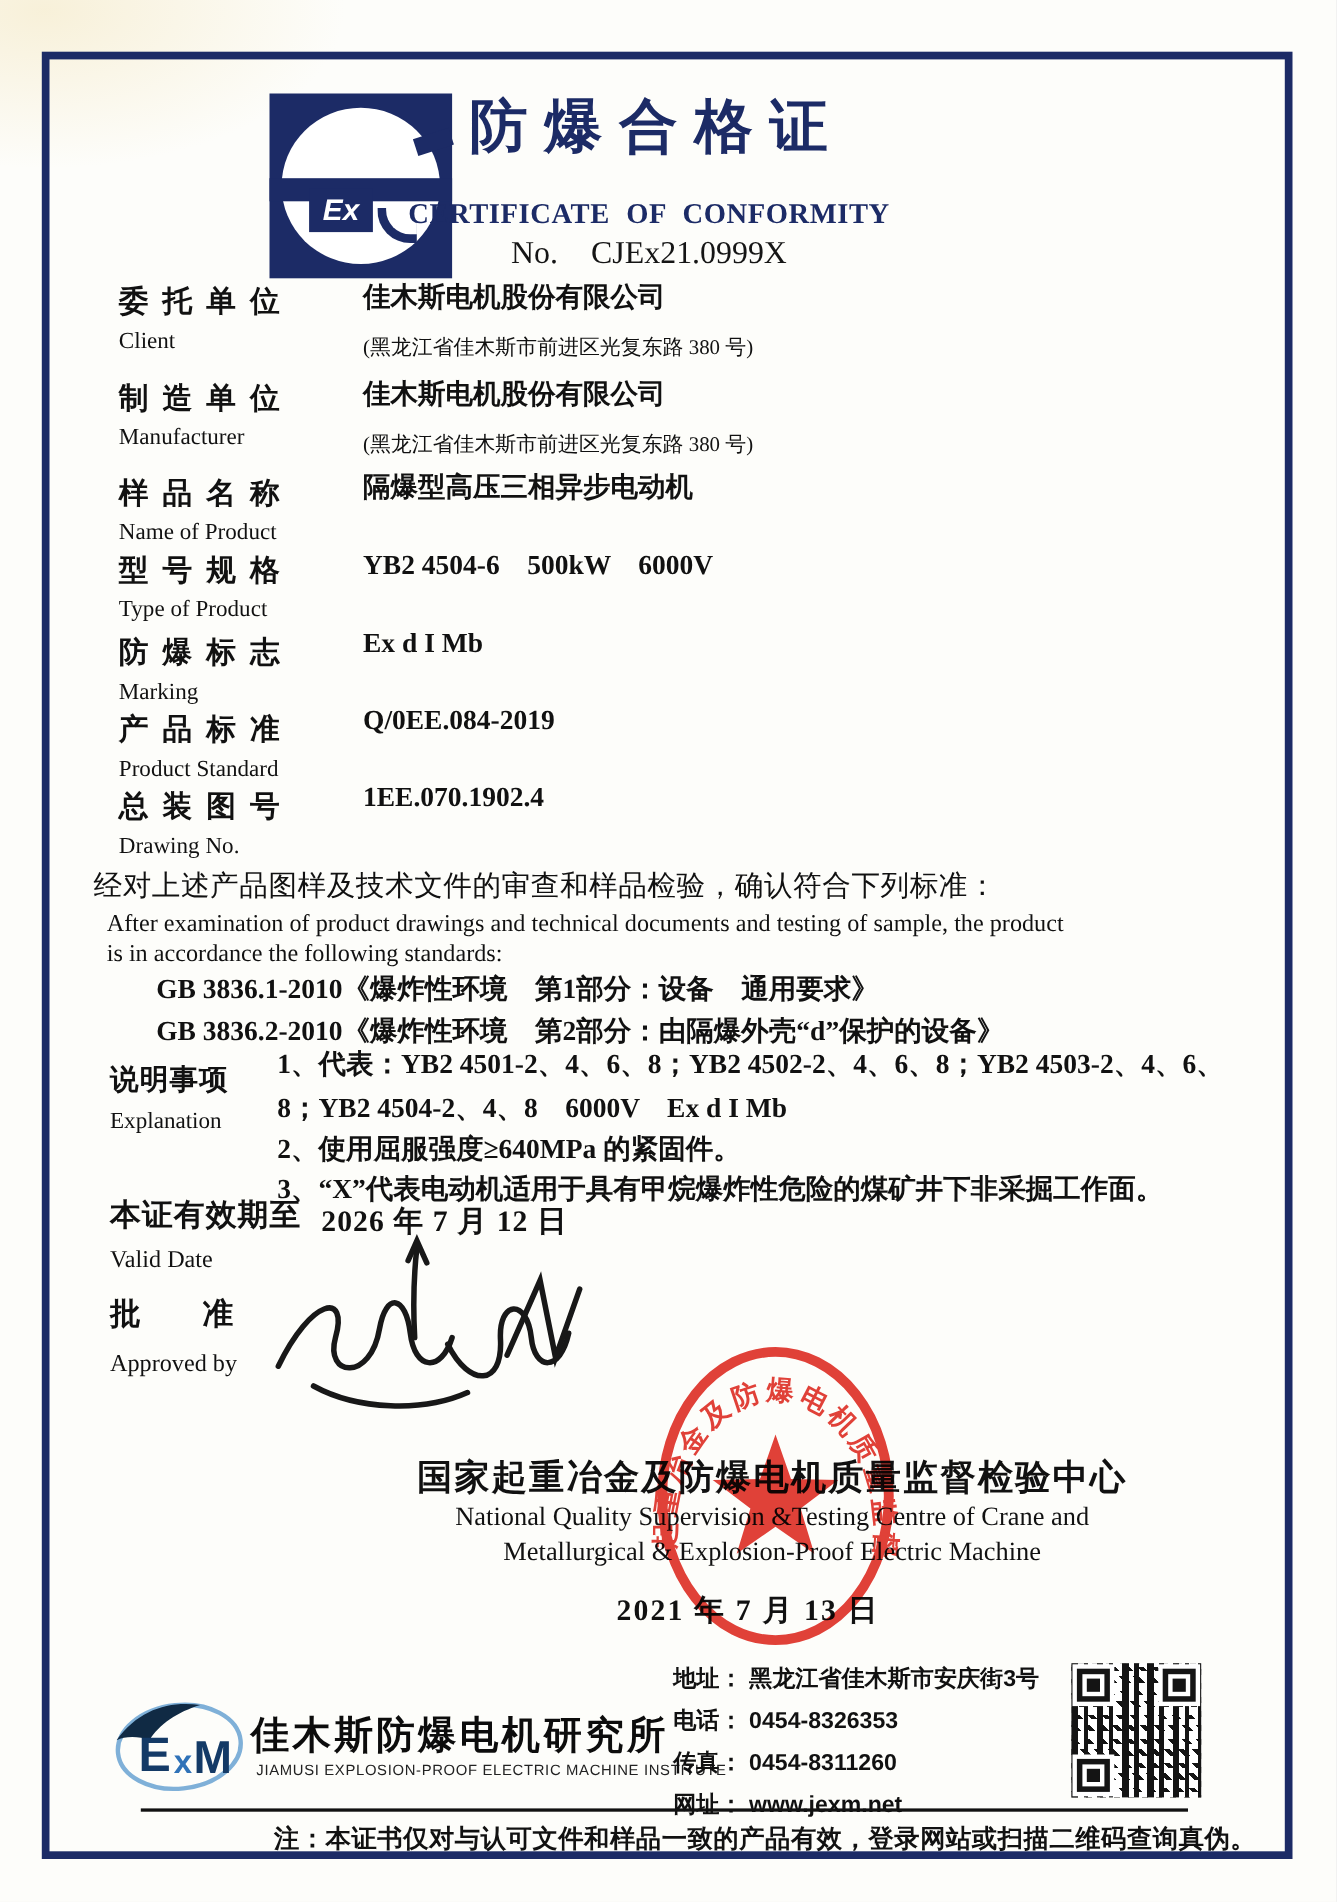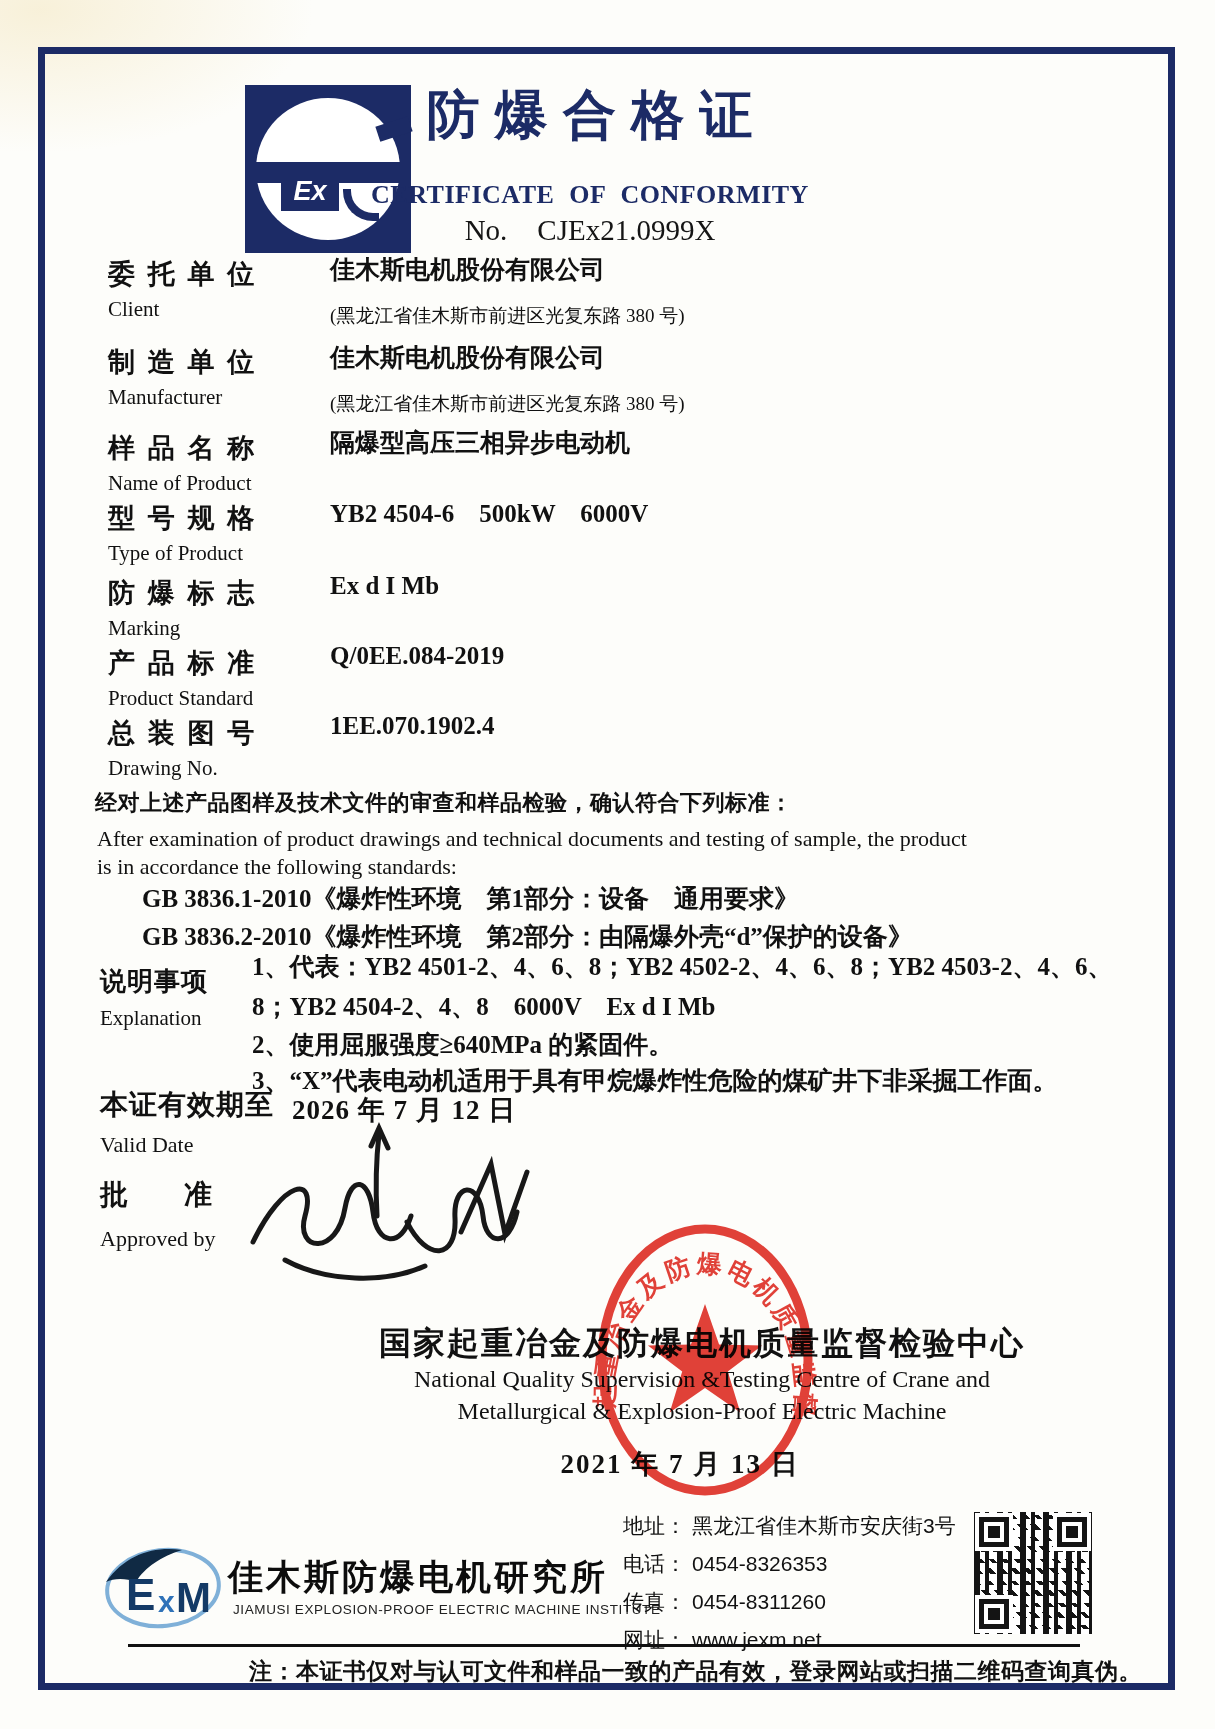--- a/index.html
+++ b/index.html
@@ -40,21 +40,21 @@
   .cert-no{position:absolute;left:330px;top:214px;width:520px;text-align:center;font-size:29px;color:#151515;}
   .cert-no .lbl{margin-right:30px;}
   
   .flabel{position:absolute;left:108px;width:230px;}
   .flabel .cn{font-size:27px;font-weight:bold;letter-spacing:3px;white-space:nowrap;}
   .flabel .en{font-size:21px;margin-top:5px;white-space:nowrap;}
   .fvalue{position:absolute;left:330px;width:720px;}
   .fvalue .v{font-size:25px;font-weight:600;white-space:pre-wrap;}
   .fvalue .vs{font-size:19px;margin-top:17px;}
   
-  .stmt-cn{position:absolute;left:95px;top:788px;font-size:22px;font-weight:bold;letter-spacing:.5px;white-space:nowrap;}
+  .stmt-cn{position:absolute;left:85px;top:788px;font-size:26px;font-weight:normal;letter-spacing:.5px;white-space:nowrap;}
   .stmt-en1{position:absolute;left:97px;top:826px;font-size:22px;white-space:nowrap;}
   .stmt-en2{position:absolute;left:97px;top:854px;font-size:22px;white-space:nowrap;}
   .std1{position:absolute;left:142px;top:882px;font-size:25px;font-weight:600;white-space:nowrap;}
   .std2{position:absolute;left:142px;top:920px;font-size:25px;font-weight:600;white-space:nowrap;}
   
   .exp-label{position:absolute;left:100px;top:946px;margin-top:18px;}
   .exp-label .cn{font-size:26px;font-weight:bold;letter-spacing:1px;}
   .exp-label .en{font-size:21px;margin-top:7px;}
   .exp-line{position:absolute;left:252px;font-size:25px;font-weight:600;white-space:pre-wrap;}
   
@@ -70,21 +70,21 @@
   .issuer-cn{position:absolute;left:302px;top:1322px;width:800px;text-align:center;font-size:32px;font-weight:bold;letter-spacing:2px;z-index:3;white-space:nowrap;}
   .issuer-en1{position:absolute;left:302px;top:1366px;width:800px;text-align:center;font-size:24px;z-index:3;white-space:nowrap;}
   .issuer-en2{position:absolute;left:302px;top:1398px;width:800px;text-align:center;font-size:24px;z-index:3;white-space:nowrap;}
   .issue-date{position:absolute;left:430px;top:1446px;width:500px;text-align:center;font-size:27px;font-weight:600;letter-spacing:2px;z-index:3;}
   .stamp{position:absolute;left:585px;top:1212px;width:240px;height:296px;z-index:6;mix-blend-mode:multiply;opacity:.92;}
   
   .jexm-logo{position:absolute;left:100px;top:1538px;}
   .inst-cn{position:absolute;left:228px;top:1554px;font-size:35px;font-weight:bold;letter-spacing:3px;color:#0c0c0c;font-family:"Liberation Sans","DejaVu Sans",sans-serif;white-space:nowrap;}
   .inst-en{position:absolute;left:233px;top:1602px;font-size:13.5px;letter-spacing:.6px;color:#222;font-family:"Liberation Sans","DejaVu Sans",sans-serif;white-space:nowrap;}
   .contact{position:absolute;left:612px;top:1512px;font-family:"Liberation Sans","DejaVu Sans",sans-serif;}
-  .c-row{height:38px;font-size:21px;font-weight:400;white-space:nowrap;margin-left:11px;}
+  .c-row{height:38px;font-size:21px;font-weight:700;white-space:nowrap;}
   .c-row .c-label{margin-right:6px;}
   .qr{position:absolute;left:974px;top:1512px;width:118px;height:122px;z-index:2;
     background:
       repeating-linear-gradient(90deg,#141414 0 6px,transparent 6px 11px,#141414 11px 15px,transparent 15px 23px),
       repeating-linear-gradient(0deg,#fff 0 5px,transparent 5px 9px,#fff 9px 16px,transparent 16px 22px),
       repeating-linear-gradient(45deg,#141414 0 4px,#fff 4px 9px);
   }
   .qr .f{position:absolute;width:12px;height:12px;background:#141414;
     box-shadow:0 0 0 4px #fff,0 0 0 9px #141414,0 0 0 13px #fff;}
   .qr .f.tl{left:14px;top:14px;} .qr .f.tr{right:14px;top:14px;} .qr .f.bl{left:14px;bottom:14px;}

